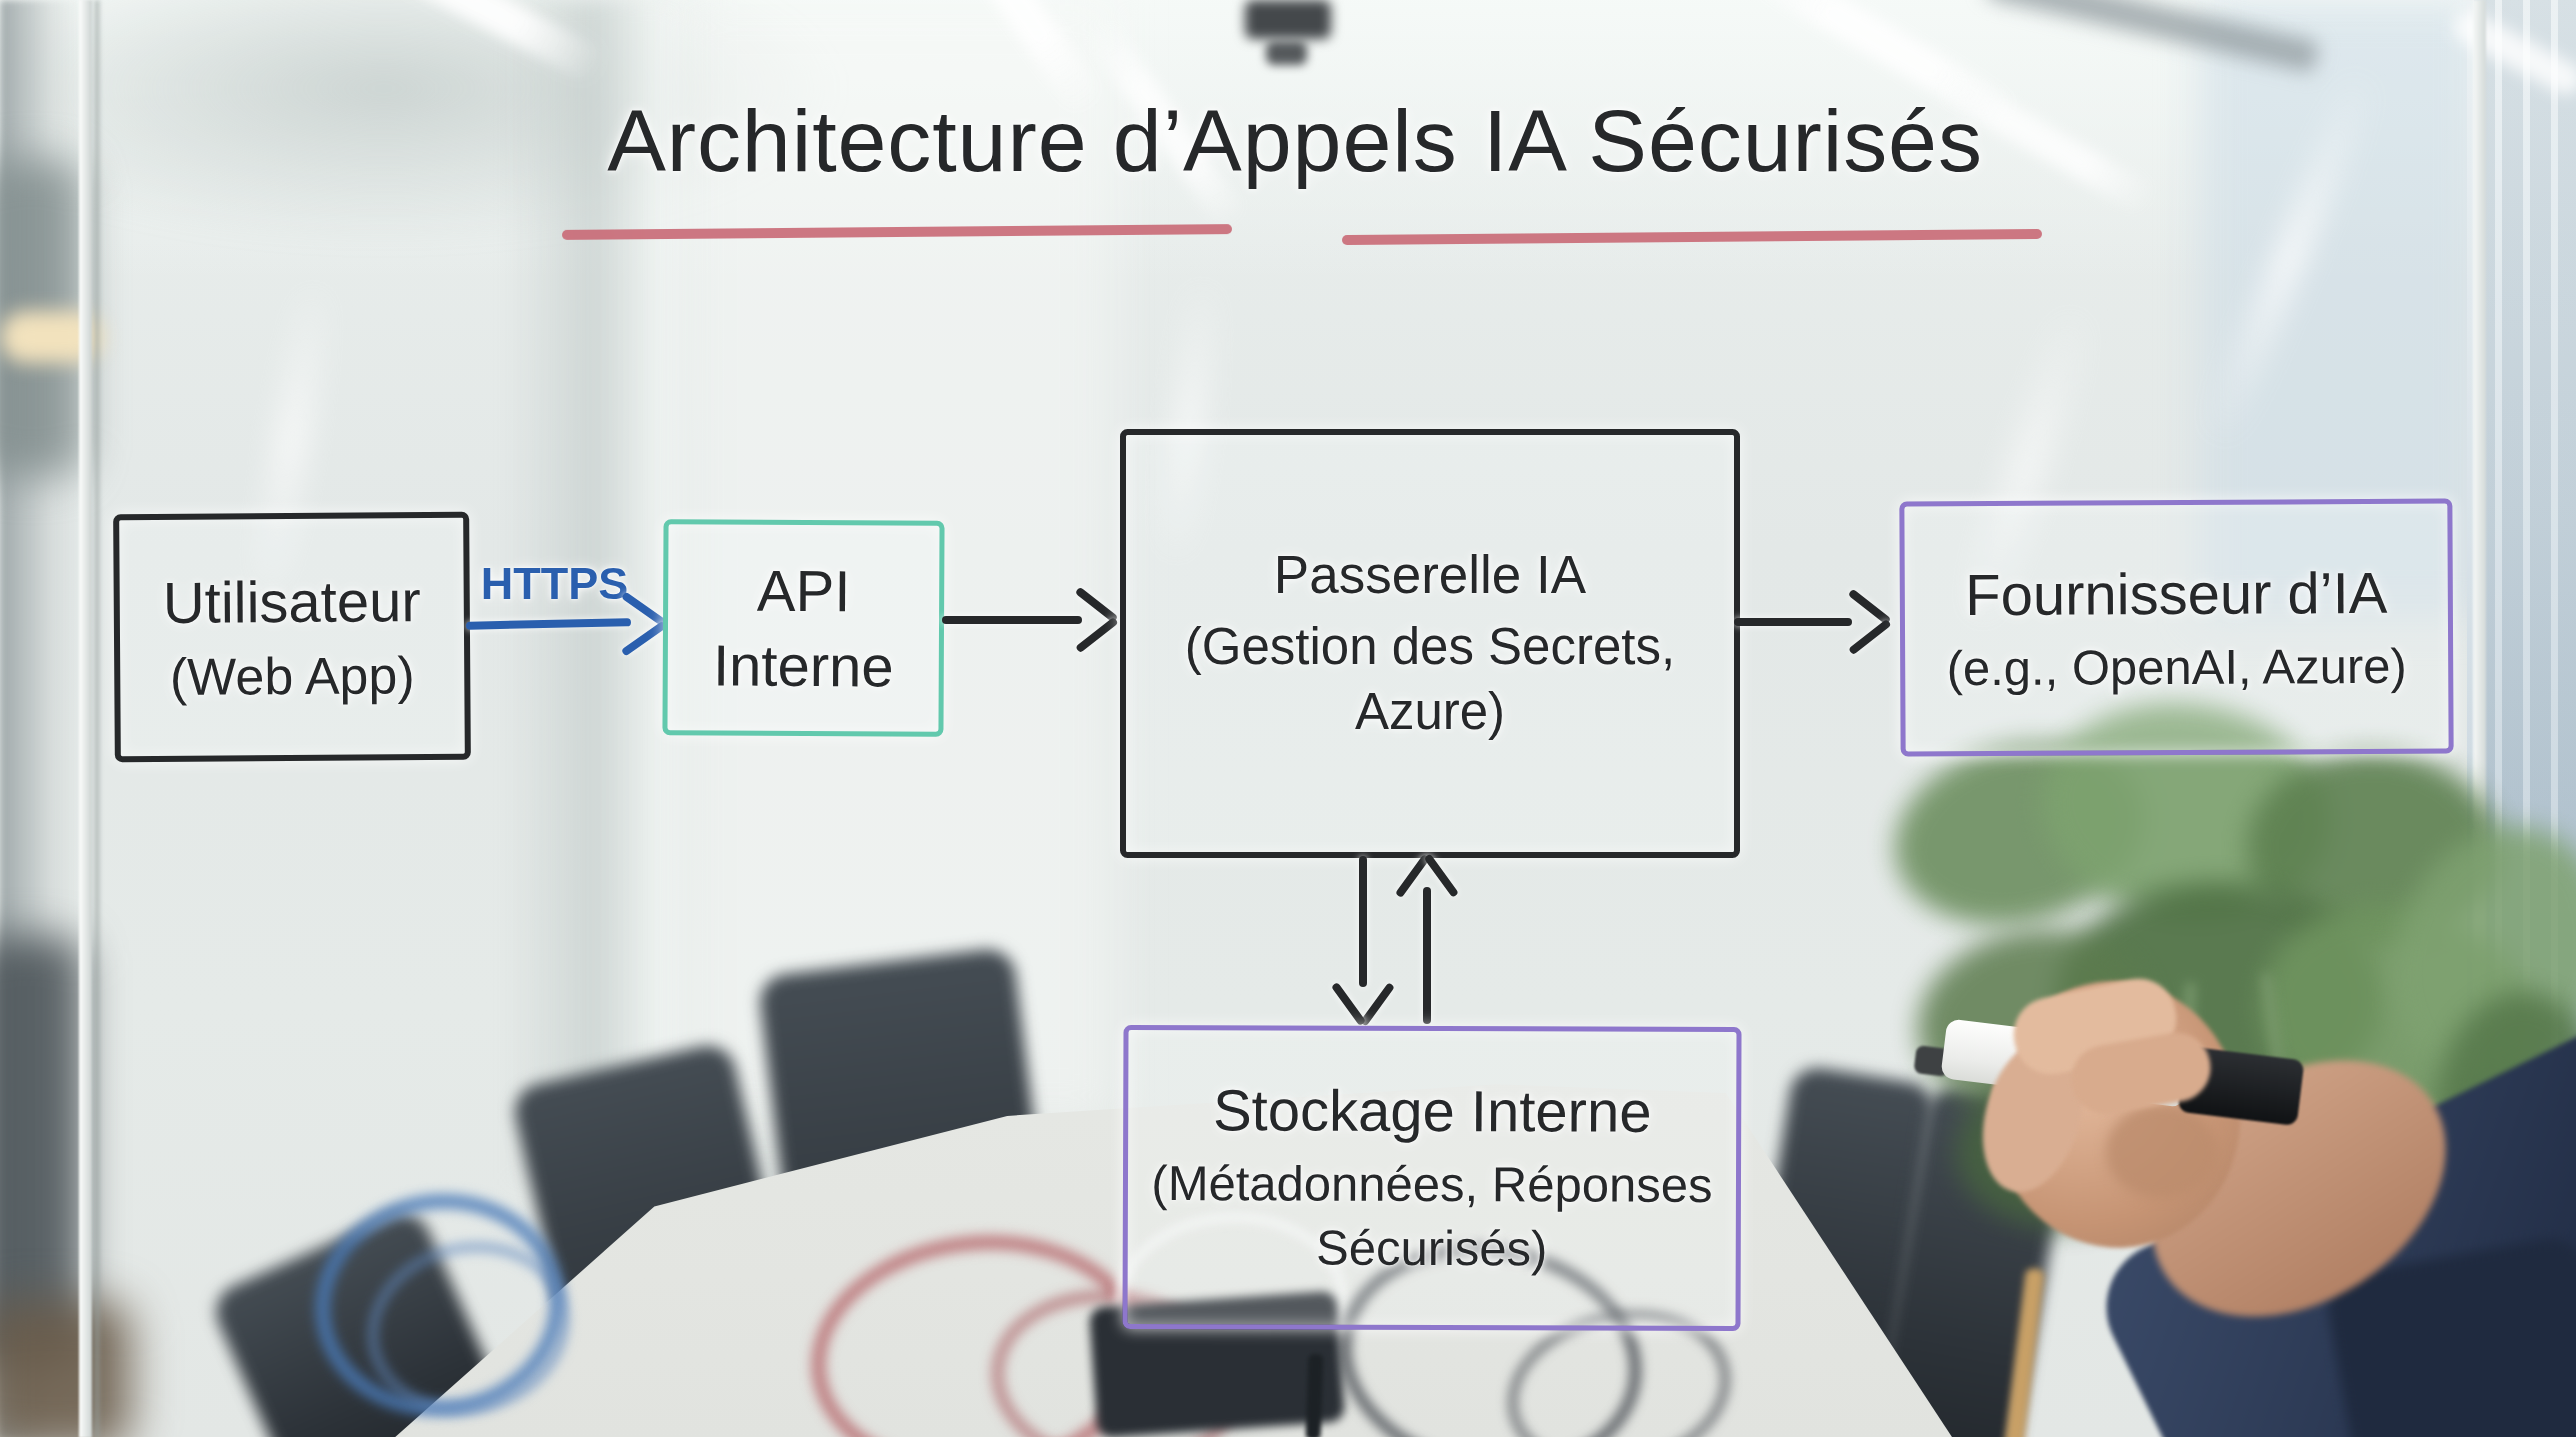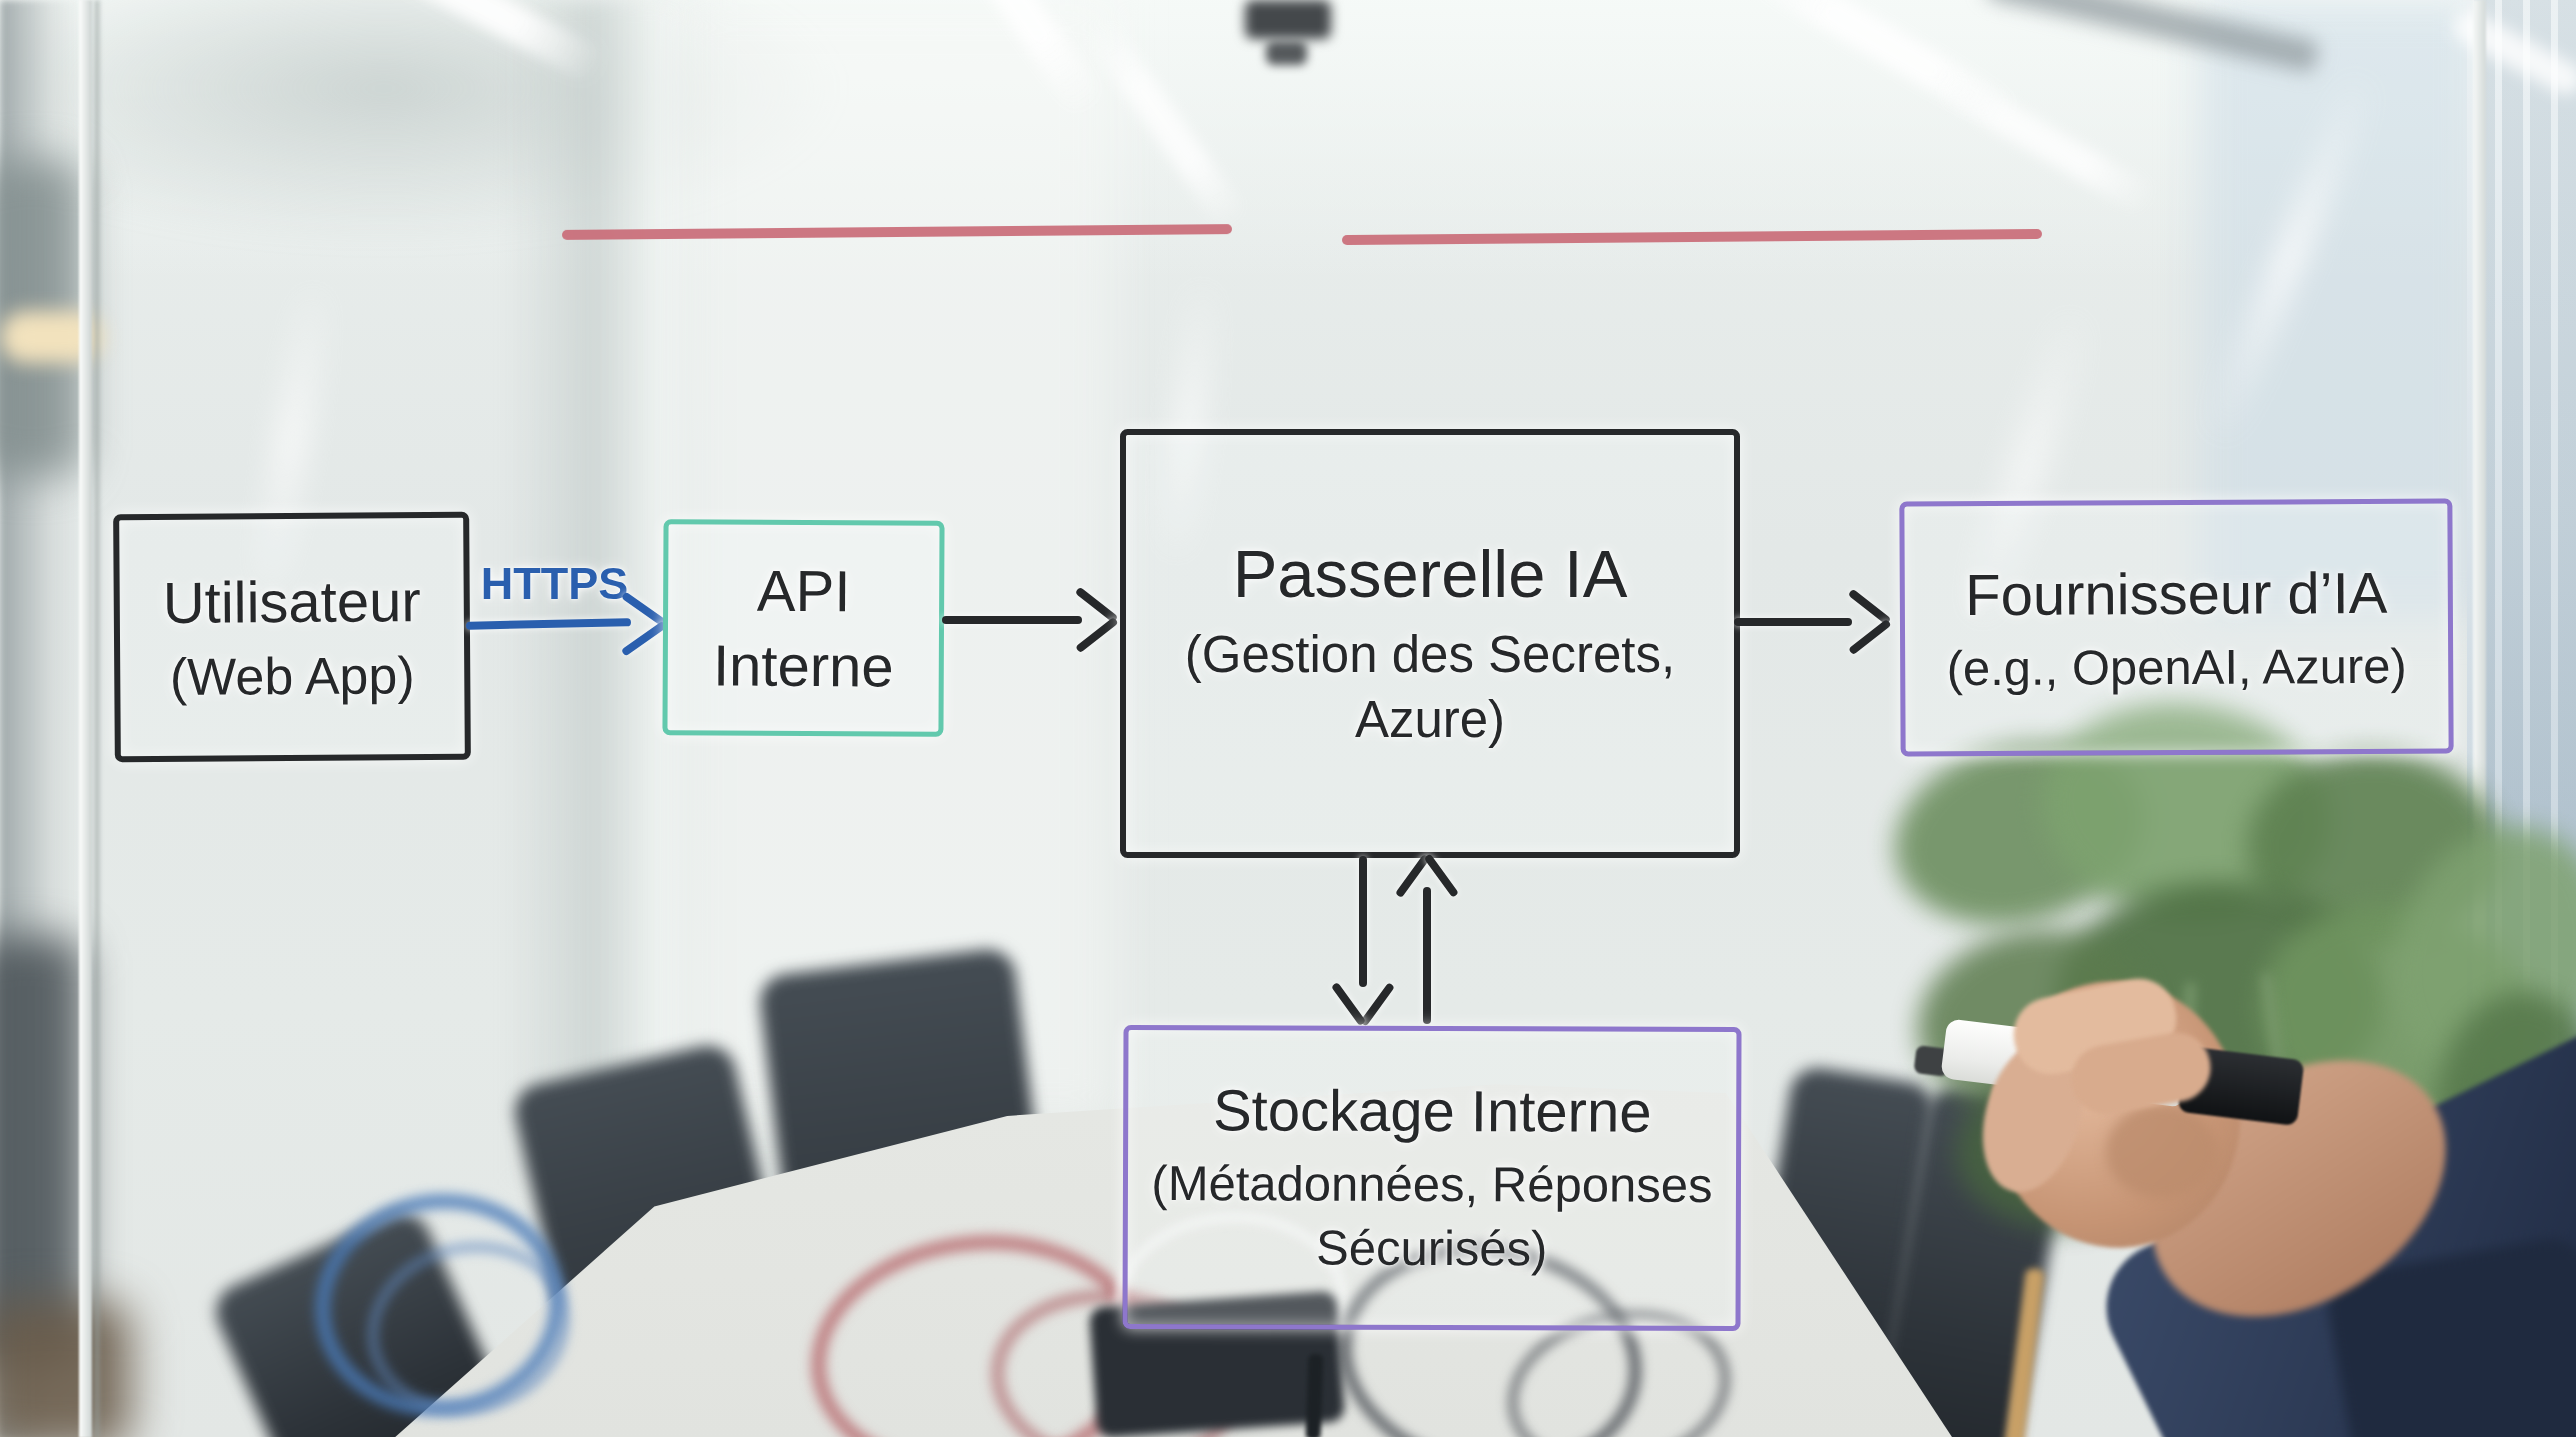--- a/index.html
+++ b/index.html
@@ -124,20 +124,21 @@
   <div class="abs" style="z-index:3;left:1943px;top:1033px;width:245px;height:60px;transform:rotate(7deg);border-radius:13px;
        background:linear-gradient(180deg,#fefefd,#ebecea 65%,#dadcd8);">
     <div class="abs" style="left:75px;top:36px;width:131px;height:20.6px;background:#2d4b58;opacity:.88;border-radius:3.7px;"></div>
   </div>
   <div class="abs" style="z-index:3;left:2181px;top:1053px;width:120px;height:66px;transform:rotate(7deg);border-radius:11.2px;
        background:linear-gradient(180deg,#2c2f33,#101214);filter:blur(0.9px);"></div>
   <div class="abs" style="z-index:3;left:1986px;top:1037px;width:94px;height:157px;transform:rotate(16deg);border-radius:50%;background:#d9ae92;filter:blur(1.9px);"></div>
   <div class="abs" style="z-index:3;left:2013px;top:988px;width:164px;height:77px;transform:rotate(-12deg);border-radius:37px;background:#e3bb9e;filter:blur(1.9px);"></div>
   <div class="abs" style="z-index:3;left:2071px;top:1039px;width:140px;height:69px;transform:rotate(-10deg);border-radius:34px;background:#d8ab8d;filter:blur(1.9px);"></div>
 
+  <div class="title ink" style="left:1295px;top:90px;transform:translateX(-50%);">Architecture d’Appels IA Sécurisés</div>
   <div class="uline" style="left:562px;top:227px;width:670px;transform:rotate(-0.5deg);"></div>
   <div class="uline" style="left:1342px;top:232px;width:700px;transform:rotate(-0.5deg);"></div>
 
   <div class="node b-black" style="left:114px;top:513px;width:344px;height:236px;transform:rotate(-0.4deg);">
     <div class="ink" style="font-size:58px;line-height:1.35;">Utilisateur</div>
     <div class="ink" style="font-size:52px;line-height:1.35;">(Web App)</div>
   </div>
 
   <div class="ink" style="position:absolute;left:468px;top:558px;width:173px;text-align:center;font-size:45px;font-weight:bold;color:var(--arrow-blue,#2a5fae);z-index:5;">HTTPS</div>
   <div class="shaft blue" style="left:466px;top:620px;width:165px;height:8.4px;transform:rotate(-1.2deg);"></div>
@@ -147,21 +148,21 @@
   <div class="node b-green" style="left:663px;top:520px;width:271px;height:206px;transform:rotate(0.3deg);">
     <div class="ink" style="font-size:58px;line-height:1.3;">API</div>
     <div class="ink" style="font-size:58px;line-height:1.3;">Interne</div>
   </div>
 
   <div class="shaft" style="left:942px;top:616px;width:140px;height:7.5px;"></div>
   <div class="chev" style="left:1067px;top:616px;width:49px;height:7.5px;transform-origin:100% 50%;transform:rotate(38deg);"></div>
   <div class="chev" style="left:1067px;top:616px;width:49px;height:7.5px;transform-origin:100% 50%;transform:rotate(-38deg);"></div>
 
   <div class="node b-black" style="left:1120px;top:429px;width:608px;height:417px;">
-    <div class="ink" style="font-size:67px;line-height:1.2;margin-bottom:7.5px;">Passerelle IA</div>
+    <div class="ink" style="font-size:53px;line-height:1.2;margin-bottom:7.5px;">Passerelle IA</div>
     <div class="ink" style="font-size:51px;line-height:1.28;">(Gestion des Secrets,</div>
     <div class="ink" style="font-size:51px;line-height:1.28;">Azure)</div>
   </div>
 
   <div class="shaft" style="left:1734px;top:618px;width:118px;height:7.5px;"></div>
   <div class="chev" style="left:1840px;top:618px;width:49px;height:7.5px;transform-origin:100% 50%;transform:rotate(38deg);"></div>
   <div class="chev" style="left:1840px;top:618px;width:49px;height:7.5px;transform-origin:100% 50%;transform:rotate(-38deg);"></div>
 
   <div class="node b-purple" style="left:1900px;top:500px;width:543px;height:245px;transform:rotate(-0.3deg);">
     <div class="ink" style="font-size:58px;line-height:1.35;">Fournisseur d’IA</div>

